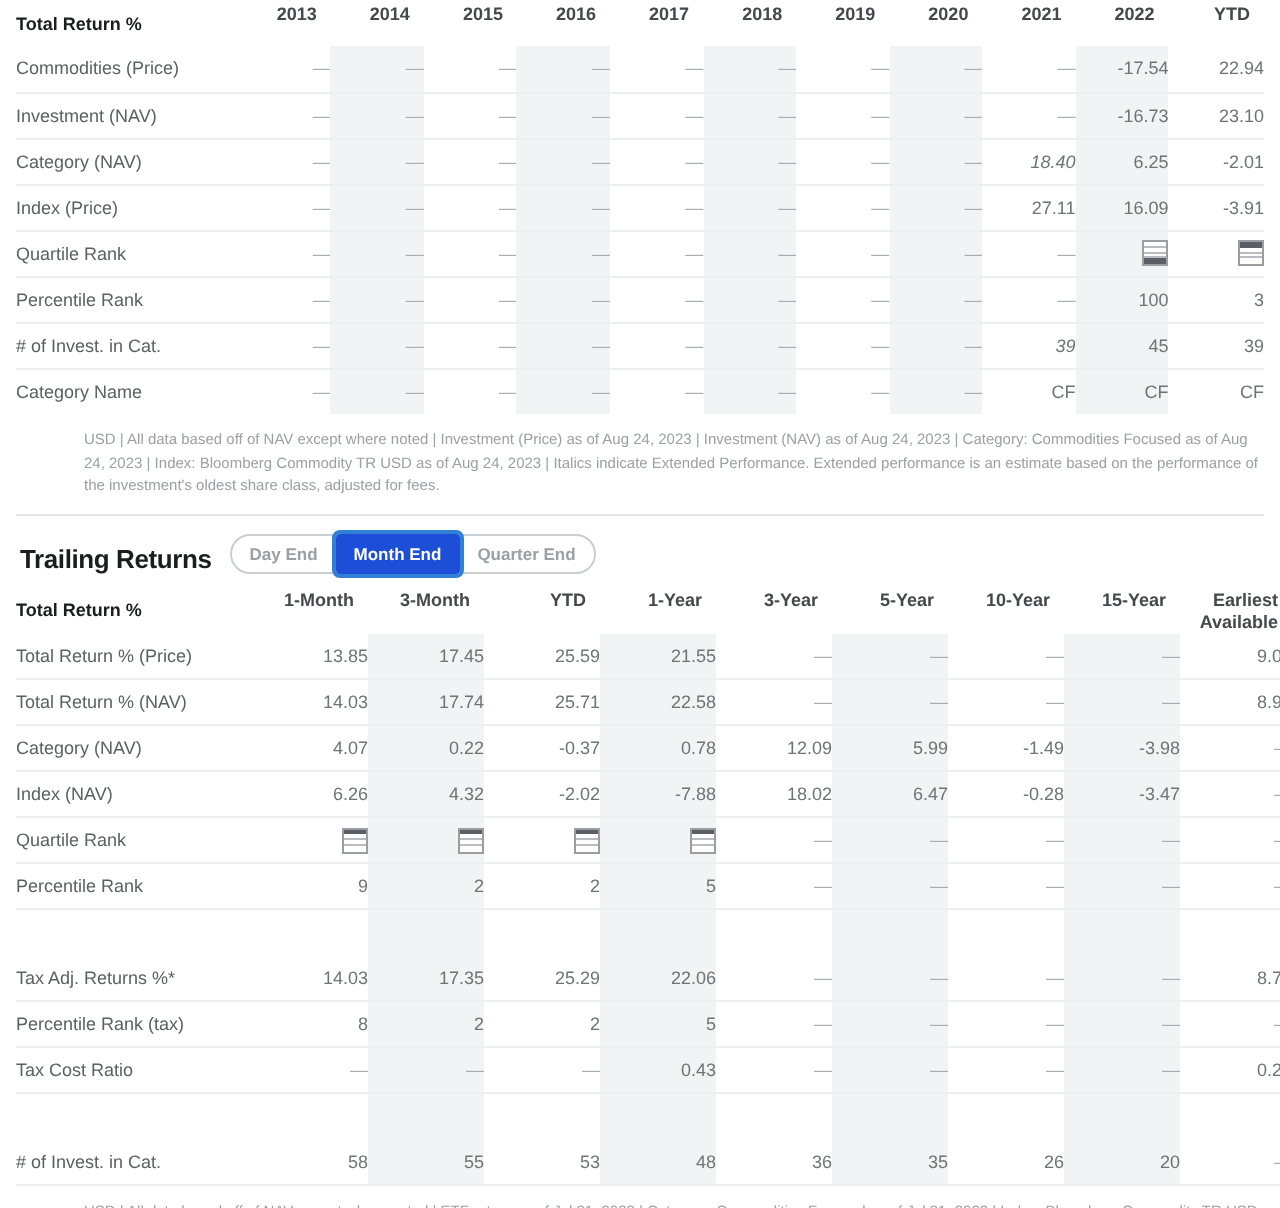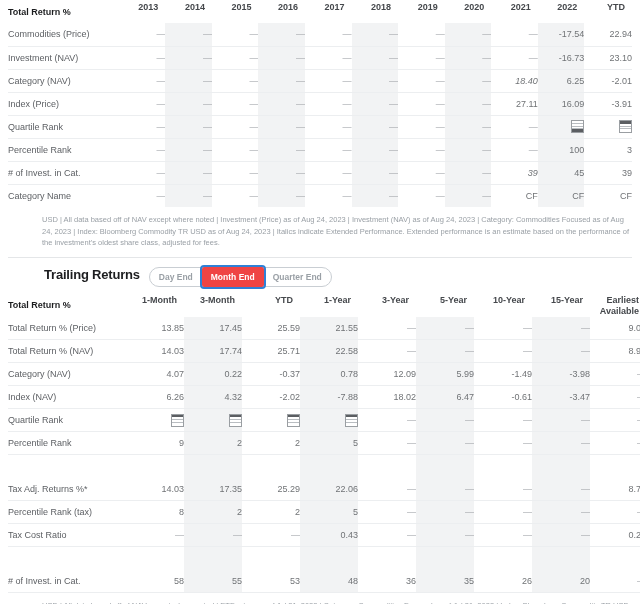--- a/index.html
+++ b/index.html
@@ -76,24 +76,23 @@
     font-size: 7.5px;
     line-height: 11.5px;
     color: #9aa0a6;
     padding: 7px 2px 0 2px;
     margin-left: 32px;
   }
   .hr { border-top: 1px solid #e4e6e8; margin: 8px 0 0 0; }
 
   .section-head {
     display: flex;
-    align-items: flex-start;
+    align-items: flex-end;
     gap: 9px;
     padding: 9px 2px 6px 2px;
-    margin-left: 34px;
   }
   .section-title { font-size: 13px; font-weight: bold; color: #1c1d1f; letter-spacing: -0.2px; }
   .pillgroup {
     display: inline-flex;
     align-items: center;
     border: 1px solid #c9ced3;
     border-radius: 11px;
     height: 20px;
     overflow: visible;
     position: relative;
@@ -105,21 +104,21 @@
     height: 20px;
     line-height: 20px;
     background: transparent;
     border: none;
     font-family: "Liberation Sans", sans-serif;
     cursor: pointer;
     white-space: nowrap;
     font-weight: bold;
   }
   .pill.active {
-    background: #ef4444;
+    background: #1d4ed8;
     color: #ffffff;
     outline: 2px solid #2f80d6;
     outline-offset: 0px;
     border-radius: 2px;
     position: relative;
     z-index: 2;
   }
   .pill:first-child { border-radius: 11px 0 0 11px; }
   .pill:last-child { border-radius: 0 11px 11px 0; }
 
@@ -355,21 +354,21 @@
           <td class="num dash">—</td>
         </tr>
         <tr>
           <td class="rowhead">Index (NAV)</td>
           <td class="num">6.26</td>
           <td class="num stripe">4.32</td>
           <td class="num">-2.02</td>
           <td class="num stripe">-7.88</td>
           <td class="num">18.02</td>
           <td class="num stripe">6.47</td>
-          <td class="num">-0.61</td>
+          <td class="num">-0.28</td>
           <td class="num stripe">-3.47</td>
           <td class="num dash">—</td>
         </tr>
         <tr>
           <td class="rowhead">Quartile Rank</td>
           <td class="num"><span class="qicon"><i class="on"></i><i></i><i></i><i></i></span></td>
           <td class="num stripe"><span class="qicon"><i class="on"></i><i></i><i></i><i></i></span></td>
           <td class="num"><span class="qicon"><i class="on"></i><i></i><i></i><i></i></span></td>
           <td class="num stripe"><span class="qicon"><i class="on"></i><i></i><i></i><i></i></span></td>
           <td class="num dash">—</td>

